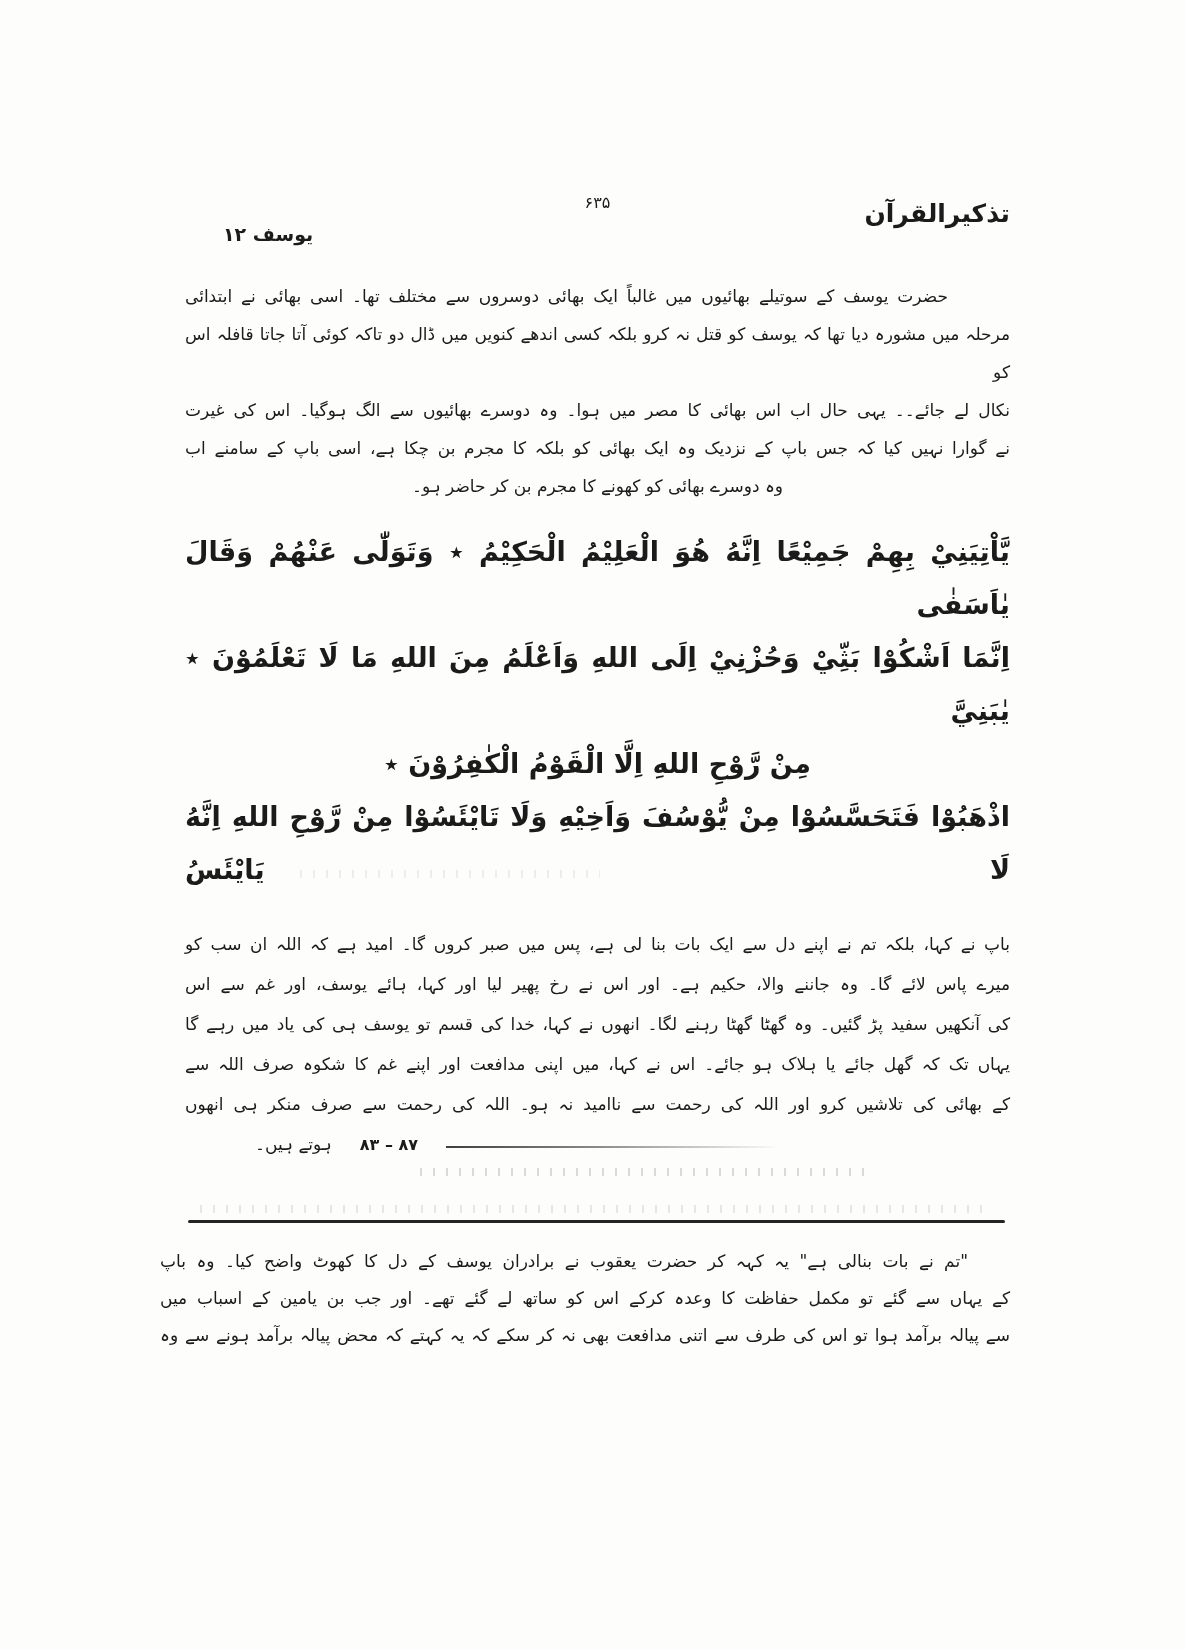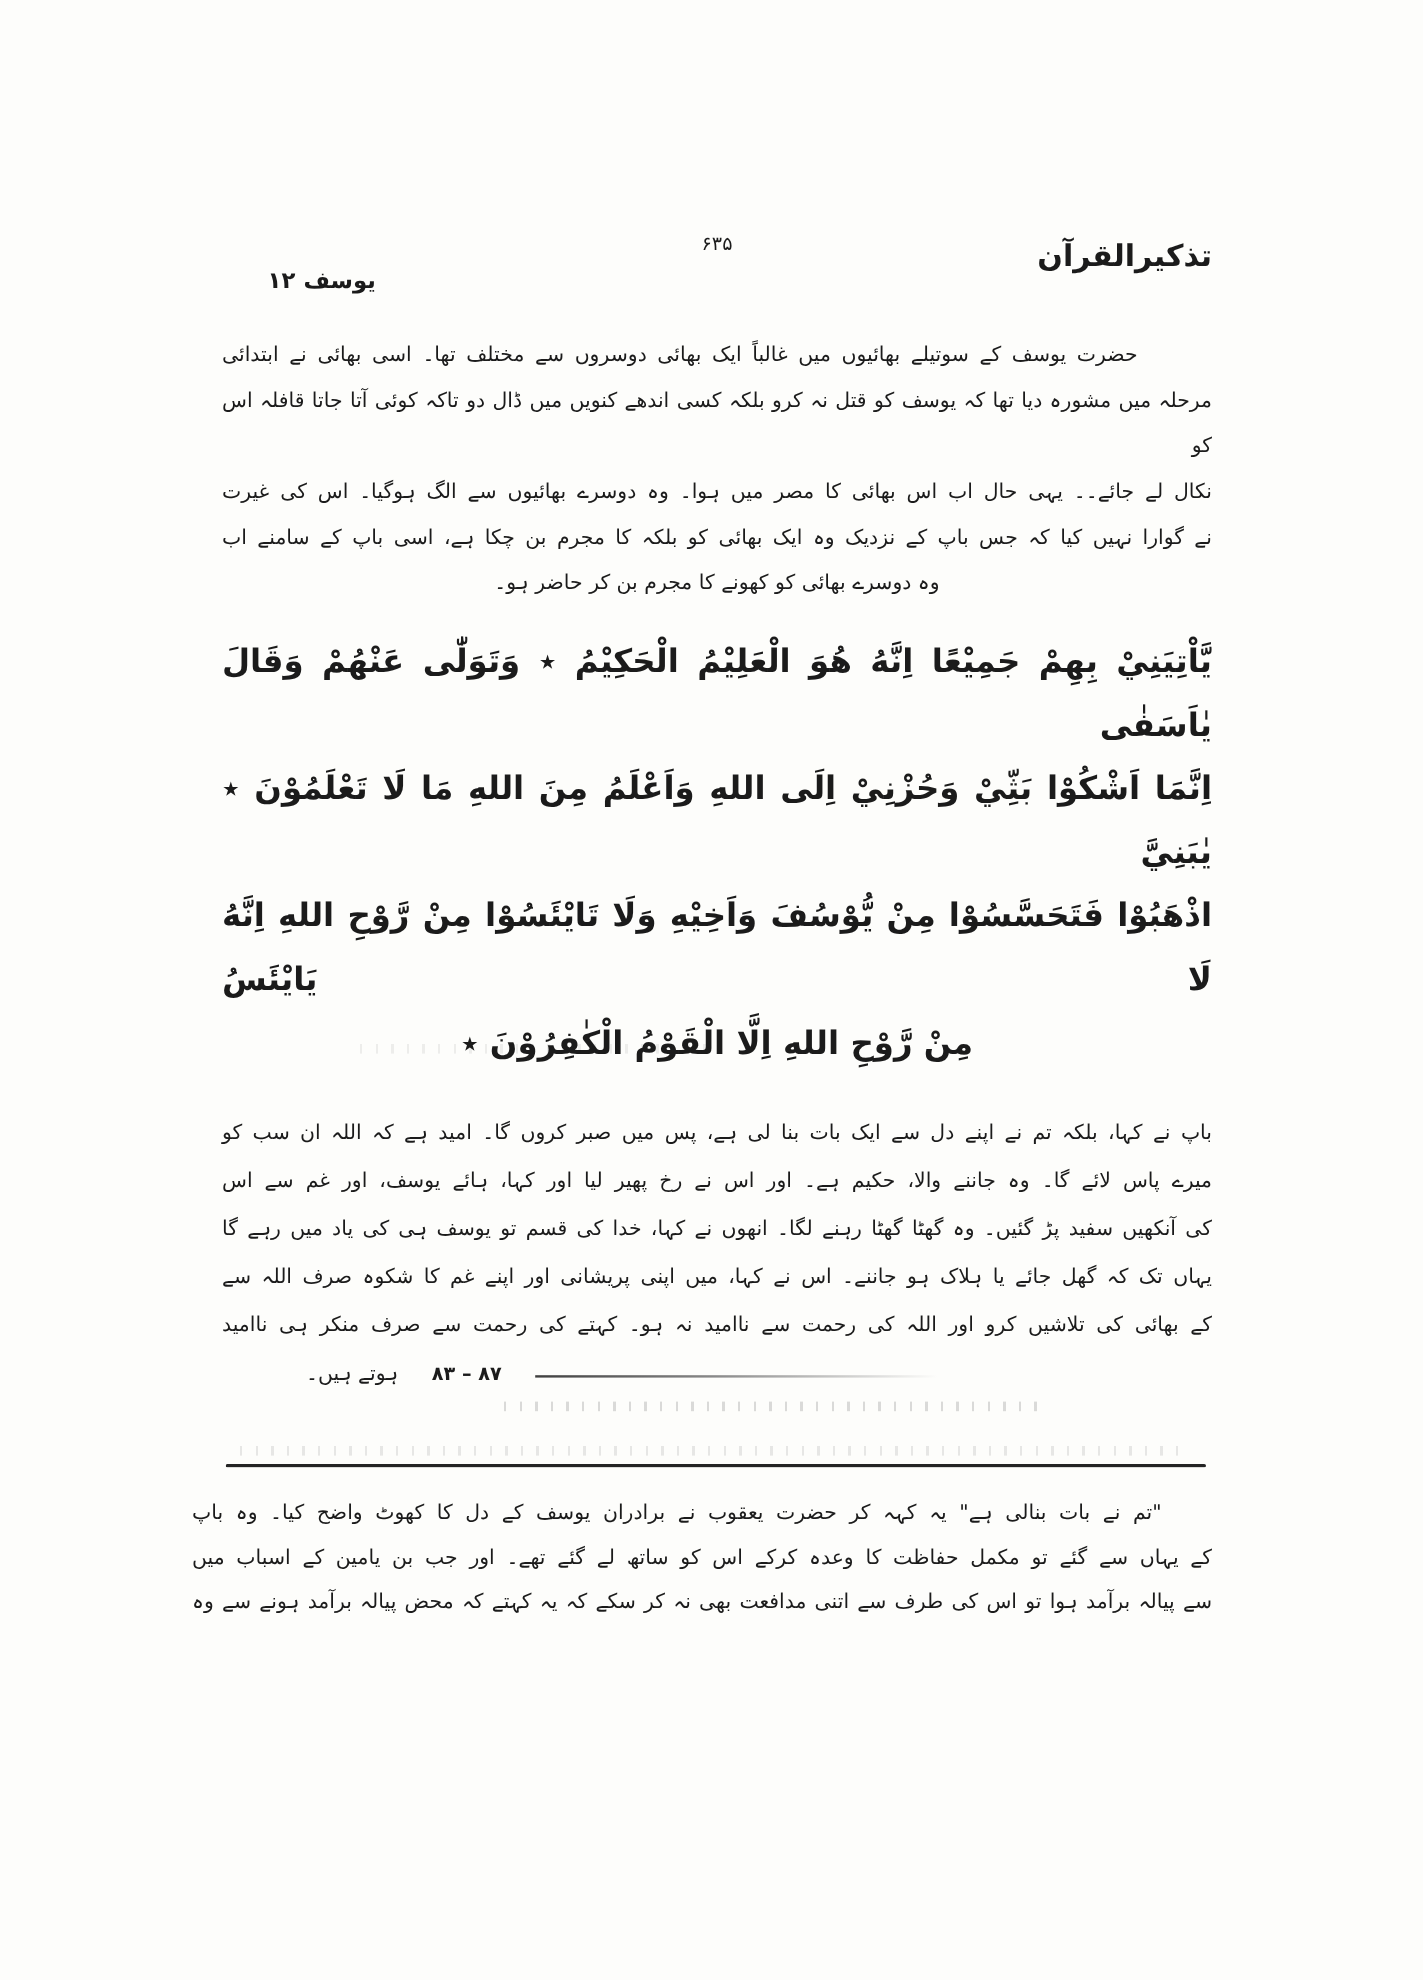--- a/index.html
+++ b/index.html
@@ -74,30 +74,30 @@
       <div class="jline line-indent">حضرت یوسف کے سوتیلے بھائیوں میں غالباً ایک بھائی دوسروں سے مختلف تھا۔ اسی بھائی نے ابتدائی</div>
       <div class="jline">مرحلہ میں مشورہ دیا تھا کہ یوسف کو قتل نہ کرو بلکہ کسی اندھے کنویں میں ڈال دو تاکہ کوئی آتا جاتا قافلہ اس کو</div>
       <div class="jline">نکال لے جائے۔۔ یہی حال اب اس بھائی کا مصر میں ہوا۔ وہ دوسرے بھائیوں سے الگ ہوگیا۔ اس کی غیرت</div>
       <div class="jline">نے گوارا نہیں کیا کہ جس باپ کے نزدیک وہ ایک بھائی کو بلکہ کا مجرم بن چکا ہے، اسی باپ کے سامنے اب</div>
       <div class="jline line-center">وہ دوسرے بھائی کو کھونے کا مجرم بن کر حاضر ہو۔</div>
     </div>
 
     <div class="quran">
       <div class="qline">يَّاْتِيَنِيْ بِهِمْ جَمِيْعًا اِنَّهُ هُوَ الْعَلِيْمُ الْحَكِيْمُ ٭ وَتَوَلّٰى عَنْهُمْ وَقَالَ يٰاَسَفٰى</div>
       <div class="qline">اِنَّمَا اَشْكُوْا بَثِّيْ وَحُزْنِيْ اِلَى اللهِ وَاَعْلَمُ مِنَ اللهِ مَا لَا تَعْلَمُوْنَ ٭ يٰبَنِيَّ</div>
+      <div class="qline line-center">مِنْ رَّوْحِ اللهِ اِلَّا الْقَوْمُ الْكٰفِرُوْنَ ٭</div>
       <div class="qline">اذْهَبُوْا فَتَحَسَّسُوْا مِنْ يُّوْسُفَ وَاَخِيْهِ وَلَا تَايْئَسُوْا مِنْ رَّوْحِ اللهِ اِنَّهُ لَا يَايْئَسُ</div>
-      <div class="qline line-center">مِنْ رَّوْحِ اللهِ اِلَّا الْقَوْمُ الْكٰفِرُوْنَ ٭</div>
     </div>
 
     <div class="translation">
       <div class="jline">باپ نے کہا، بلکہ تم نے اپنے دل سے ایک بات بنا لی ہے، پس میں صبر کروں گا۔ امید ہے کہ اللہ ان سب کو</div>
       <div class="jline">میرے پاس لائے گا۔ وہ جاننے والا، حکیم ہے۔ اور اس نے رخ پھیر لیا اور کہا، ہائے یوسف، اور غم سے اس</div>
       <div class="jline">کی آنکھیں سفید پڑ گئیں۔ وہ گھٹا گھٹا رہنے لگا۔ انھوں نے کہا، خدا کی قسم تو یوسف ہی کی یاد میں رہے گا</div>
-      <div class="jline">یہاں تک کہ گھل جائے یا ہلاک ہو جاننے۔ اس نے کہا، میں اپنی پریشانی اور اپنے غم کا شکوہ صرف اللہ سے</div>
-      <div class="jline">کے بھائی کی تلاشیں کرو اور اللہ کی رحمت سے ناامید نہ ہو۔ کہتے کی رحمت سے صرف منکر ہی ناامید</div>
+      <div class="jline">یہاں تک کہ گھل جائے یا ہلاک ہو جائے۔ اس نے کہا، میں اپنی مدافعت اور اپنے غم کا شکوہ صرف اللہ سے</div>
+      <div class="jline">کے بھائی کی تلاشیں کرو اور اللہ کی رحمت سے ناامید نہ ہو۔ اللہ کی رحمت سے صرف منکر ہی انھوں</div>
       <div class="verse-line">
         <span class="verse-words">ہوتے ہیں۔</span>
         <span class="verse-range">۸۳ – ۸۷</span>
         <span class="verse-dash"></span>
       </div>
     </div>
 
     <div class="divider"></div>
 
     <div class="footnote">

